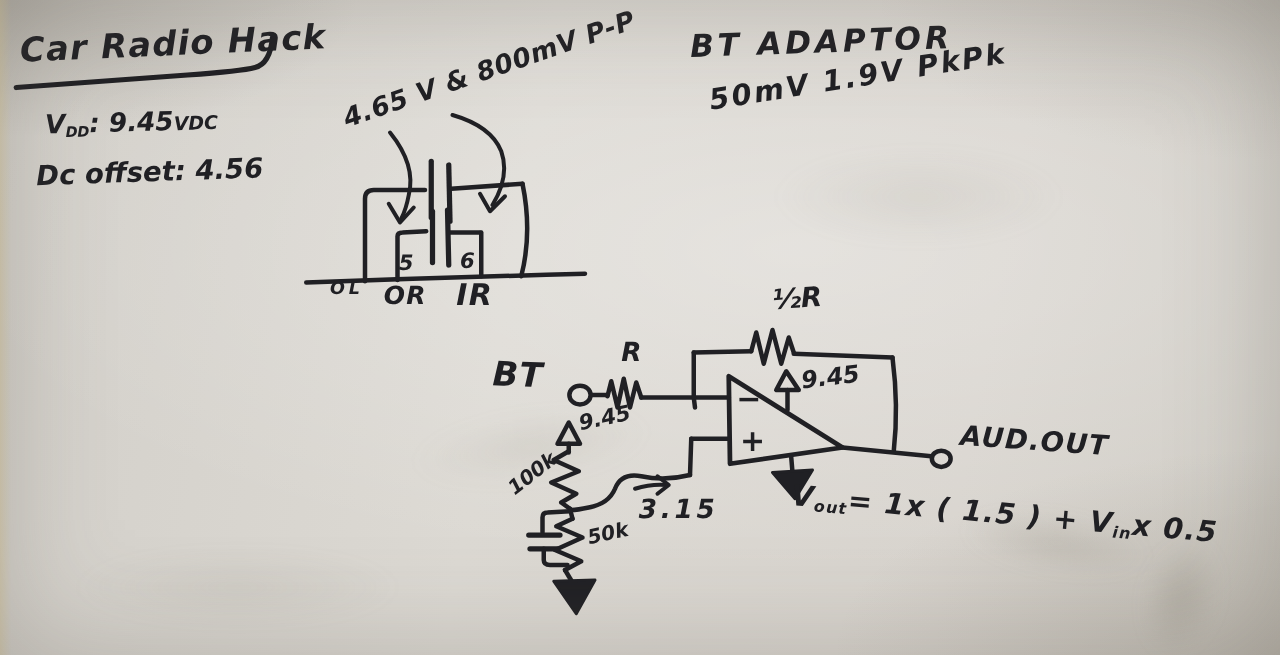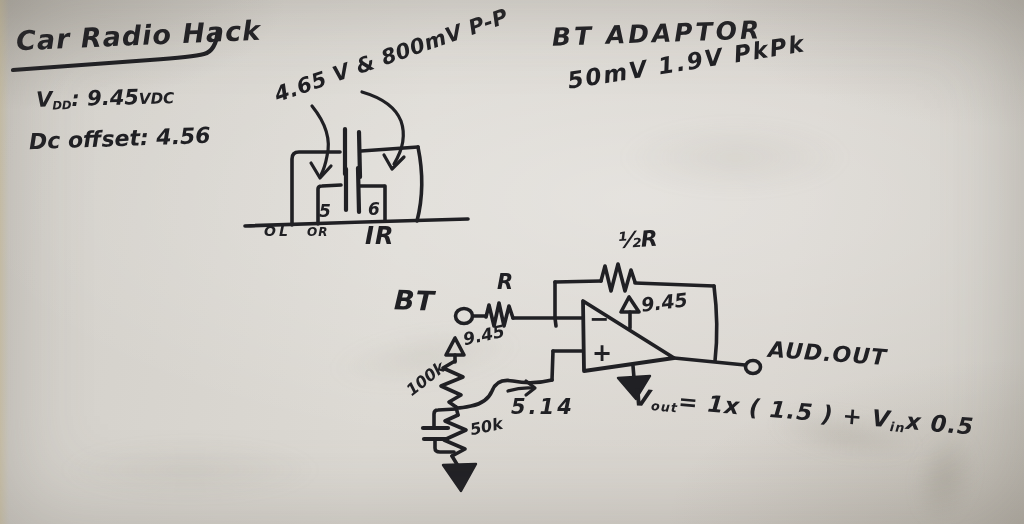--- a/index.html
+++ b/index.html
@@ -36,21 +36,21 @@
   #t-R{left:497px; top:272px; font-size:21px;}
   #t-BT{left:394px; top:287px; font-size:27px; letter-spacing:1px; transform:rotate(2deg);}
   #t-945a{left:641px; top:293px; font-size:19px; transform:rotate(-7deg);}
   #t-945b{left:463px; top:327px; font-size:17px; transform:rotate(-12deg);}
   #t-100k{left:404px; top:371px; font-size:16px; transform:rotate(-38deg);}
   #t-50k{left:470px; top:419px; font-size:16px; transform:rotate(-12deg);}
   #t-315{left:511px; top:397px; font-size:21px; letter-spacing:3px;}
   #t-5{left:319px; top:203px; font-size:17px;}
   #t-6{left:368px; top:201px; font-size:17px;}
   #t-OL{left:264px; top:224px; font-size:14px; letter-spacing:3px;}
-  #t-OR{left:307px; top:226px; font-size:12px; letter-spacing:1px;}
+  #t-OR{left:307px; top:226px; font-size:20px; letter-spacing:1px;}
   #t-IR{left:365px; top:224px; font-size:24px; letter-spacing:1px;}
   #t-aud{left:768px; top:343px; font-size:22px; letter-spacing:1px; transform:rotate(4deg);}
   #t-minus{left:589px; top:307px; font-size:24px; font-style:normal; font-weight:700;}
   #t-plus{left:592px; top:341px; font-size:24px; font-style:normal; font-weight:700;}
   #t-eq{left:634px; top:386px; font-size:23px; letter-spacing:1px; transform:rotate(5deg); transform-origin:left top;}
 </style>
 </head>
 <body>
 
 <div class="board">
@@ -135,21 +135,21 @@
   <div class="hw" id="t-btad">BT ADAPTOR</div>
   <div class="hw" id="t-btspec">50mV  1.9V PkPk</div>
 
   <div class="hw" id="t-halfR">½R</div>
   <div class="hw" id="t-R">R</div>
   <div class="hw" id="t-BT">BT</div>
   <div class="hw" id="t-945a">9.45</div>
   <div class="hw" id="t-945b">9.45</div>
   <div class="hw" id="t-100k">100k</div>
   <div class="hw" id="t-50k">50k</div>
-  <div class="hw" id="t-315">5.14</div>
+  <div class="hw" id="t-315">3.15</div>
   <div class="hw" id="t-minus">−</div>
   <div class="hw" id="t-plus">+</div>
   <div class="hw" id="t-aud">AUD.OUT</div>
 
   <div class="hw" id="t-5">5</div>
   <div class="hw" id="t-6">6</div>
   <div class="hw" id="t-OL">OL</div>
   <div class="hw" id="t-OR">OR</div>
   <div class="hw" id="t-IR">IR</div>
 

